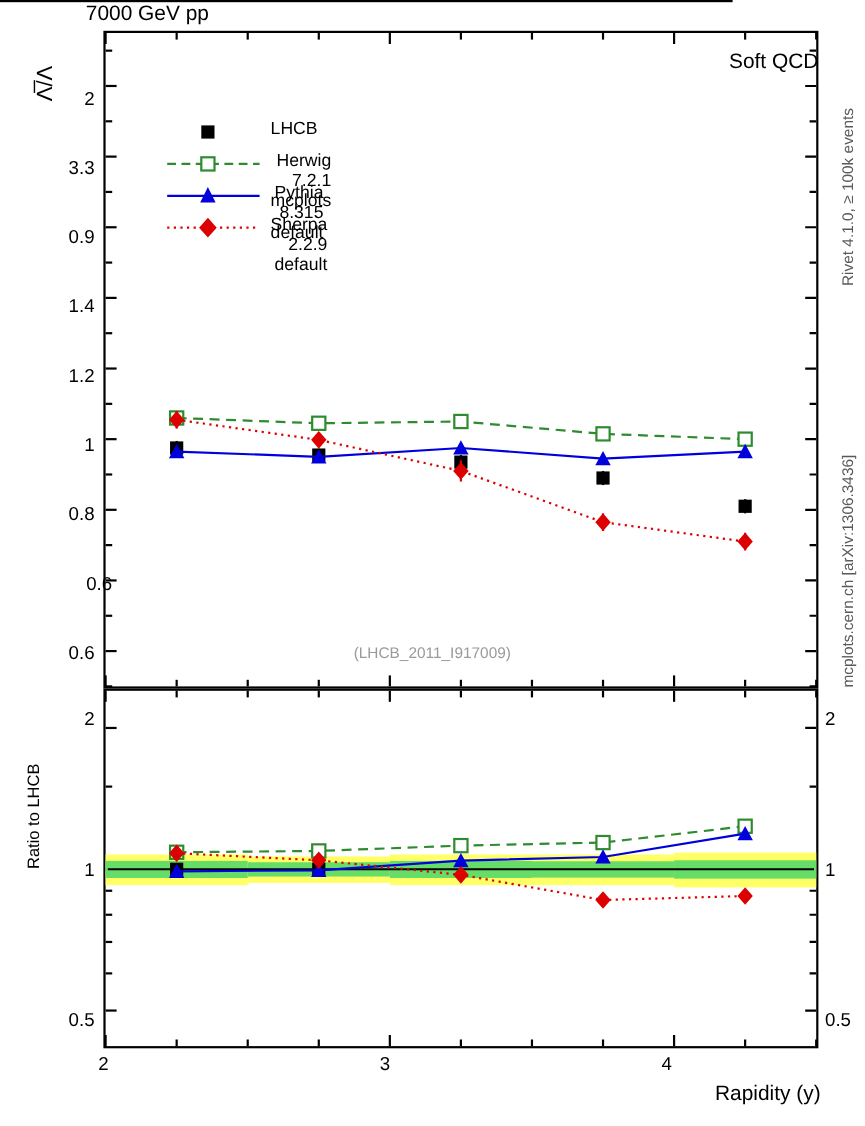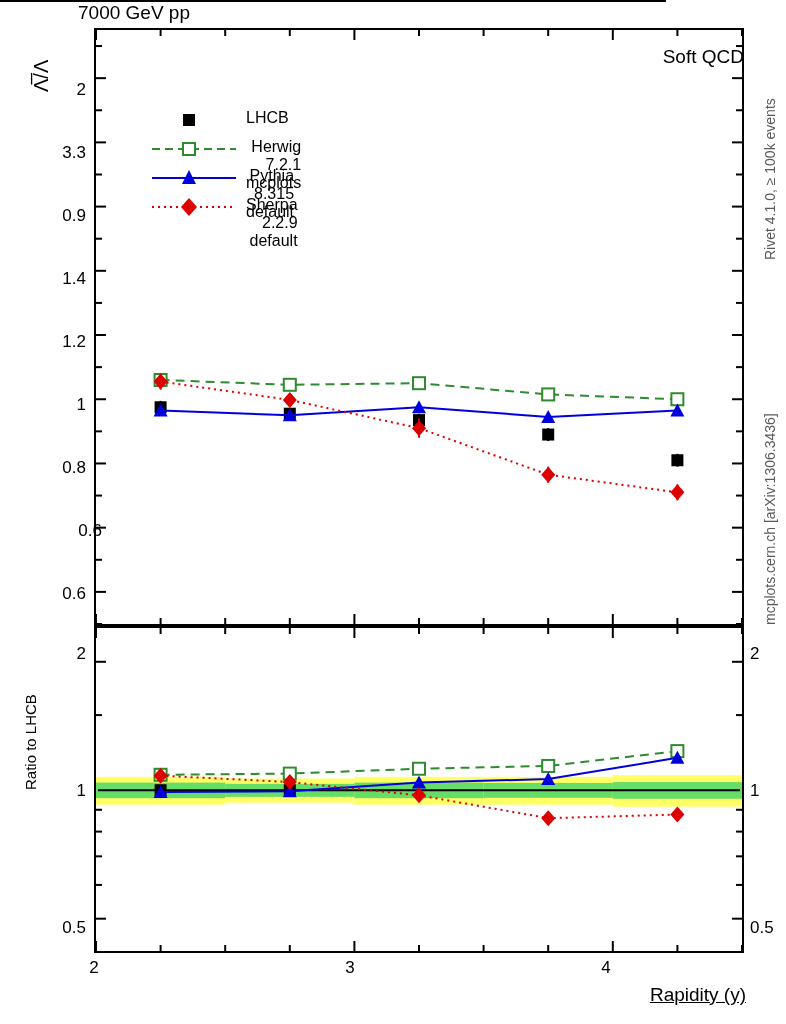--- a/index.html
+++ b/index.html
@@ -17,36 +17,37 @@
   .xlab{position:absolute;font-size:17px;text-align:center;}
   #plot-title{position:absolute;left:0;right:0;top:50px;text-align:center;font-size:19px;}
   #watermark{position:absolute;left:0;right:0;top:585px;text-align:center;font-size:14px;color:#9a9a9a;}
   
   #legend{position:absolute;left:150px;top:105px;font-size:16px;}
   .leg-row{position:relative;height:29px;}
   .leg-mark{position:absolute;left:0;top:0;width:90px;height:29px;}
   .leg-text{position:absolute;left:96px;top:4px;font-size:16px;text-align:right;}
   
   .rlabel{position:absolute;font-size:14px;color:#5a5a5a;transform-origin:0 0;transform:rotate(-90deg);white-space:nowrap;}
-  #axis-x-title{position:absolute;right:40px;top:984px;font-size:19px;text-decoration:underline;}
+  #axis-x-title{position:absolute;right:40px;top:984px;font-size:19px;}
   #ratio-ytitle{position:absolute;left:22px;top:790px;font-size:15px;transform-origin:0 0;transform:rotate(-90deg);white-space:nowrap;}
   #main-ytitle{position:absolute;left:30px;top:92px;font-size:20px;transform-origin:0 0;transform:rotate(-90deg);white-space:nowrap;}
   svg{position:absolute;left:0;top:0;overflow:visible;}
   .ov{position:absolute;left:0;top:0;width:786px;height:1024px;pointer-events:none;}
 </style>
 </head>
 <body>
 
 <div id="root">
 
   <div class="txt" id="hdr-left">7000 GeV pp</div>
   <div class="txt" id="hdr-right">Soft QCD</div>
   <div id="hdr-rule"></div>
 
   <div id="main-frame"></div>
+  <div id="watermark">(LHCB_2011_I917009)</div>
   <div id="main-ytitle">Λ̅/Λ</div>
 
   <div id="ratio-frame"></div>
   <div id="ratio-ytitle">Ratio to LHCB</div>
   <div class="txt" id="axis-x-title">Rapidity (y)</div>
 
   <div class="rlabel" style="left:762px;top:260px;">Rivet 4.1.0, ≥ 100k events</div>
   <div class="rlabel" style="left:762px;top:625px;">mcplots.cern.ch [arXiv:1306.3436]</div>
 
   <div class="ylab" style="left:30px;width:56px;top:584px;">0.6</div>

